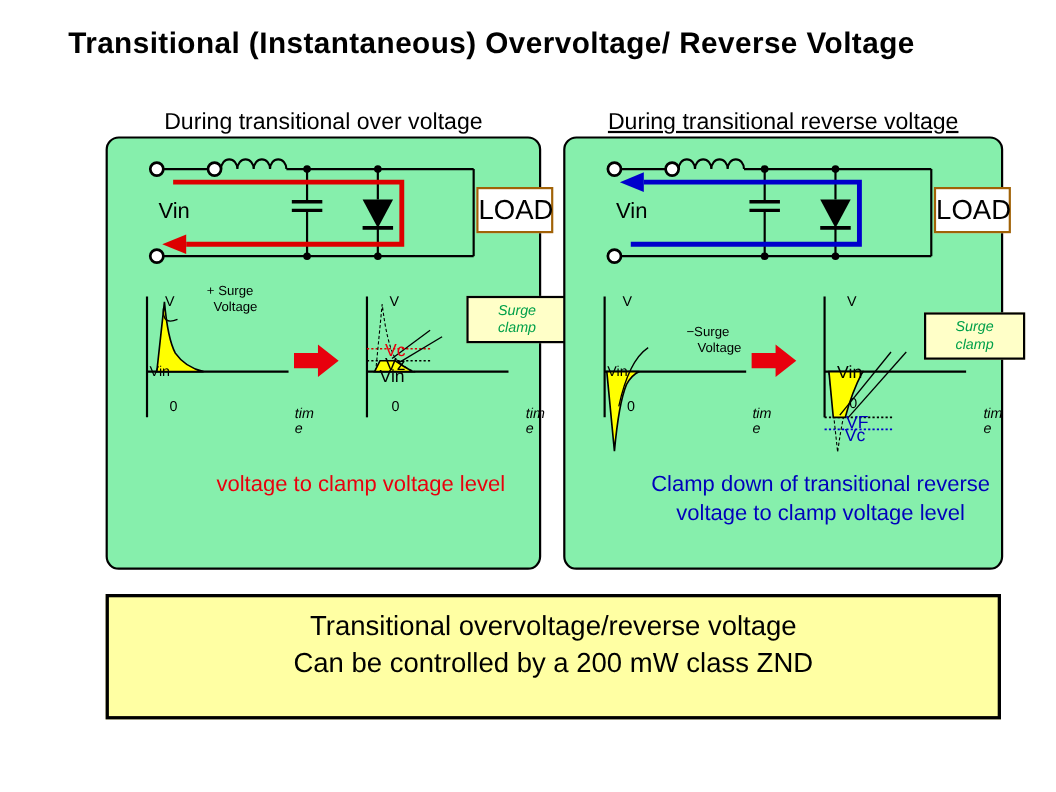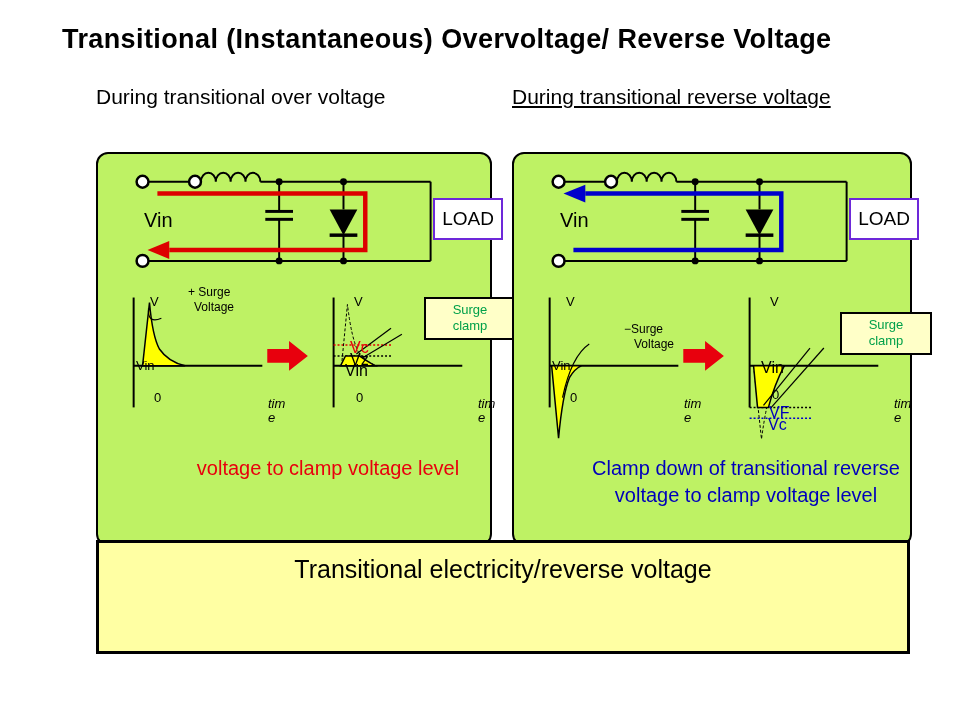--- a/index.html
+++ b/index.html
@@ -2,43 +2,43 @@
 <html><head>
 <meta charset="utf-8">
 <style>
   * { margin:0; padding:0; box-sizing:border-box; }
   html,body { background:#ffffff; font-family:"Liberation Sans", sans-serif; color:#000; }
   .page { position:relative; width:960px; height:720px; background:#ffffff; overflow:hidden; }
   .abs { position:absolute;margin-left:34px; }
 
   .title { left:28px; top:24px; font-size:27px; font-weight:bold; letter-spacing:.4px; white-space:nowrap; }
 
-  .panel-heading { top:85px; font-size:21px; text-align:left; }
+  .panel-heading { top:99px; font-size:21px; text-align:center; }
   .heading-left  { left:62px;  width:396px; }
   .heading-right { left:478px; width:400px;text-decoration:underline; }
 
-  .panel { top:152px; height:394px; background:#bef264; border:2px solid #000; border-radius:12px; }
+  .panel { top:124px; height:394px; background:#86efac; border:2px solid #000; border-radius:12px; }
   .panel-left  { left:62px;  width:396px; }
   .panel-right { left:478px; width:400px; }
   .panel-svg { position:absolute; left:0; top:0; width:100%; height:100%; }
 
-  .load-box { left:301px; top:44px; width:70px; height:42px; background:#fff; border:2px solid #6d28d9;
-              text-align:center; line-height:38px; font-size:19px; }
+  .load-box { left:301px; top:44px; width:70px; height:42px; background:#fff; border:2px solid #a16207;
+              text-align:center; line-height:38px; font-size:25px; }
   .vin-main { left:12px; top:55px; font-size:20px; }
 
   .glabel { font-size:13px; line-height:1.1; }
   .small  { font-size:16px; line-height:1.15; }
   .time-label { width:20px; word-break:break-all; font-size:13px; line-height:1.1;font-style:italic; }
   .annot { font-size:12px; line-height:1.25; }
 
   .red  { color:#e8000d; }
   .blue { color:#0000bb; }
 
   .callout { width:92px; background:#ffffc8; border:2px solid #000; color:#00a04a;
-             font-size:13px; text-align:center; line-height:1.25; padding:3px 0; }
+             font-size:13px; text-align:center; line-height:1.25; padding:3px 0;font-style:italic; }
 
   .caption { left:0; width:100%; text-align:center; font-size:20px; line-height:27px; top:301px; }
 
   .bottom-box { left:62px; top:540px; width:814px; height:114px; background:#ffffa3;
                 border:3px solid #000; text-align:center; padding-top:9px; }
   .bottom-line { font-size:25px; line-height:34px; white-space:pre-wrap; }
 </style>
 </head>
 <body>
 
@@ -213,16 +213,17 @@
       <div>clamp</div>
     </div>
 
     <div class="abs caption blue">
       <div>Clamp down of transitional reverse</div>
       <div>voltage to clamp voltage level</div>
     </div>
   </div>
 
   <div class="abs bottom-box">
-    <div class="bottom-line">Transitional electricity/reverse voltage</div>
+    <div class="bottom-line">Transitional overvoltage/reverse voltage</div>
+    <div class="bottom-line">Can be controlled by a 200 mW class ZND</div>
   </div>
 
 </div>
 
 </body></html>

